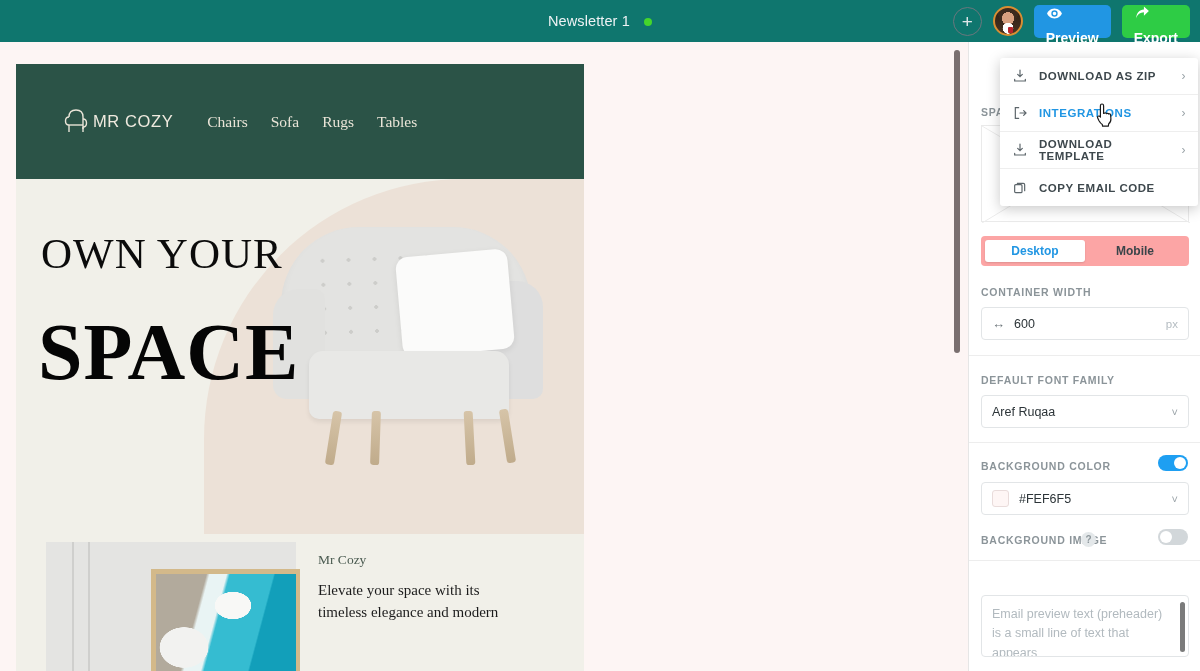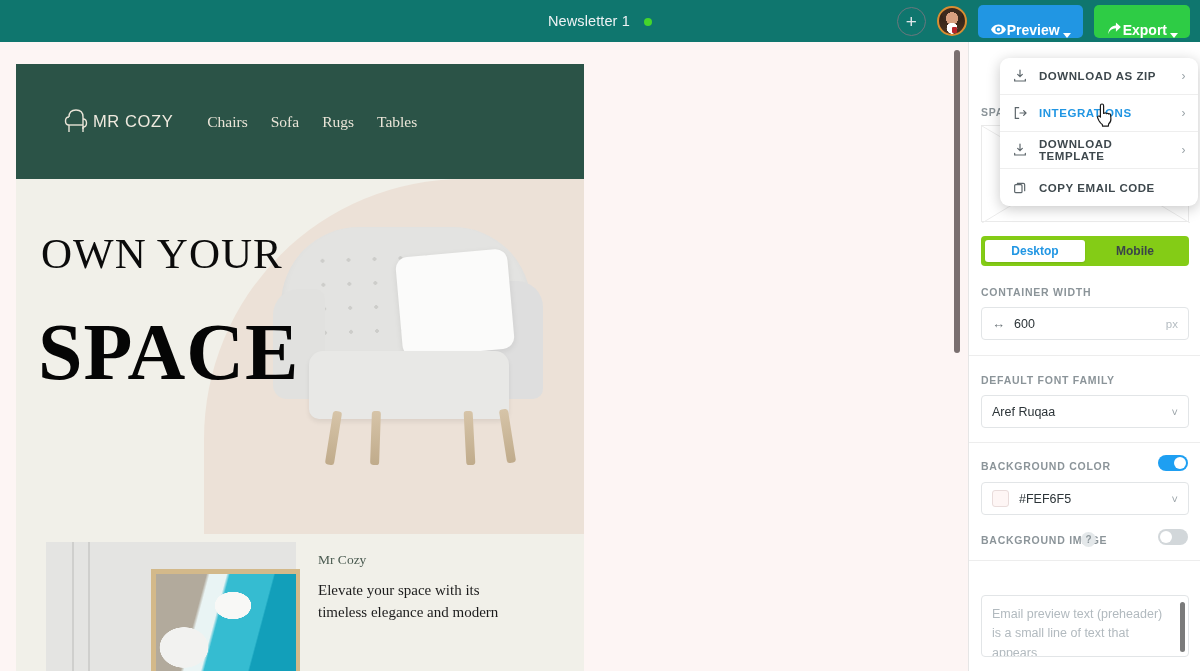--- a/index.html
+++ b/index.html
@@ -54,23 +54,23 @@
       linear-gradient(#2b1d13, #4a3322);
     background-color: #33220f;
     overflow: hidden; position: relative; cursor: pointer;
   }
   .avatar::after {
     content: ""; position: absolute; left: 52%; bottom: 1px;
     width: 5px; height: 6px; background: #b8242a; border-radius: 1px;
   }
   .btn-pill {
     height: 33px; border-radius: 5px;
-    display: flex; align-items: flex-end; 
+    display: flex; align-items: flex-start; gap: 8px;
     padding: 0 12px; color: #fff; font-size: 14px;
-    font-weight: bold; cursor: pointer; border: none;
+    font-weight: bold; cursor: pointer; border: none; flex-direction: column;
   }
   .btn-preview { background: #2196e3; }
   .btn-export  { background: #2ecc45; }
   .caret-down {
     width: 0; height: 0;
     border-left: 4.5px solid transparent;
     border-right: 4.5px solid transparent;
     border-top: 5px solid #fff;
     margin-left: 3px;
   }
@@ -259,21 +259,21 @@
     left: 57px; top: 6px; width: 94px; height: 26px;
     border: 2px solid #2196e3; border-bottom: none; color: #333;
     background: #fff;
   }
   .pad-bottom { left: 57px; top: 58px; width: 94px; height: 26px; color: #b9bfc3; }
 
   
   .dev-toggle {
     position: absolute; left: 12px; top: 194px;
     width: 208px; height: 30px;
-    background: #84cc16; border-radius: 4px;
+    background: #fca5a5; border-radius: 4px;
     display: flex; padding: 4px;
   }
   .dev-btn {
     flex: 1; display: flex; align-items: center; justify-content: center;
     font-size: 12px; font-weight: bold; border-radius: 3px;
     cursor: pointer; color: #3a4449;
   }
   .dev-btn.active { background: #fff; color: #2196e3; box-shadow: 0 1px 2px rgba(0,0,0,.12); }
 
   .lbl-container { position: absolute; left: 12px; top: 244px; }
@@ -334,21 +334,21 @@
   }
   .ta-scroll {
     position: absolute; right: 3px; top: 6px;
     width: 5px; height: 50px; background: #7b7b7b; border-radius: 3px;
   }
 
   
   .menu {
     position: absolute; left: 1000px; top: 58px;
     width: 198px; background: #fff;
-    border-radius: 9px;
+    border-radius: 3px;
     box-shadow: 0 3px 14px rgba(0,0,0,.22);
     z-index: 60; overflow: hidden;
   }
   .menu-item {
     height: 37px; display: flex; align-items: center;
     padding: 0 12px; gap: 11px;
     border-bottom: 1px solid #eeeeee;
     font-size: 11.5px; font-weight: bold;
     letter-spacing: .55px; color: #3e484d;
     cursor: pointer; position: relative;

